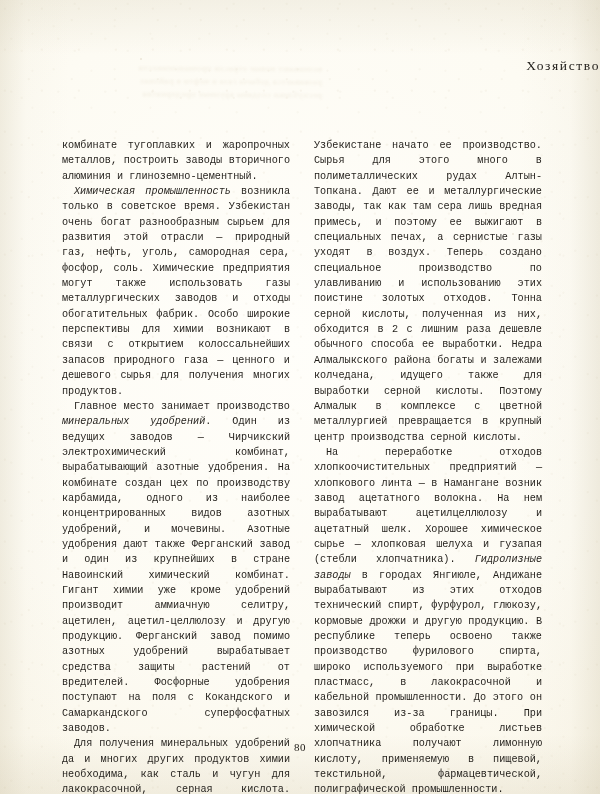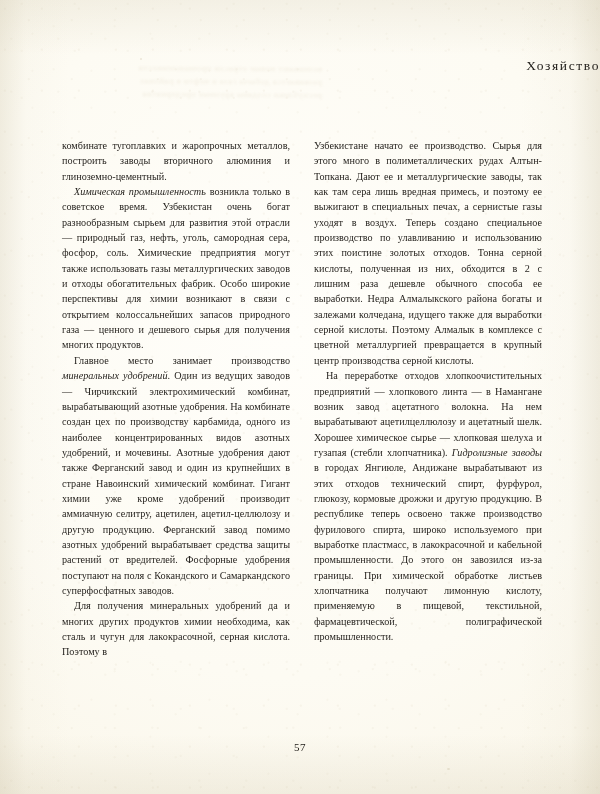--- a/index.html
+++ b/index.html
@@ -82,20 +82,21 @@
 
   
   .columns {
     position: absolute;
     left: 62px;
     top: 138px;
     width: 480px;
     height: 588px;
     display: flex;
     gap: 24px;
+    font-family: Liberation Mono, monospace;
   }
   .col {
     width: 228px;
     font-size: 10.2px;
     line-height: 15.35px;
     text-align: justify;
     text-justify: inter-word;
     hyphens: manual;
     color: #211e1a;
   }
@@ -161,14 +162,14 @@
         <p><em>Химическая промышленность</em><span> возникла только в советское время. Узбекистан очень богат разнообразным сырьем для развития этой отрасли — природный газ, нефть, уголь, самородная сера, фосфор, соль. Химические предприятия могут также использовать газы металлургических заводов и отходы обогатительных фабрик. Особо широкие перспективы для химии возникают в связи с открытием колоссальнейших запасов природного газа — ценного и дешевого сырья для получения многих продуктов.</span></p>
         <p><span>Главное место занимает производство </span><em>минеральных удобрений</em><span>. Один из ведущих заводов — Чирчикский электрохимический комбинат, вырабатывающий азотные удобрения. На комбинате создан цех по производству карбамида, одного из наиболее концентрированных видов азотных удобрений, и мочевины. Азотные удобрения дают также Ферганский завод и один из крупнейших в стране Навоинский химический комбинат. Гигант химии уже кроме удобрений производит аммиачную селитру, ацетилен, ацетил-целлюлозу и другую продукцию. Ферганский завод помимо азотных удобрений вырабатывает средства защиты растений от вредителей. Фосфорные удобрения поступают на поля с Кокандского и Самаркандского суперфосфатных заводов.</span></p>
         <p><span>Для получения минеральных удобрений да и многих других продуктов химии необходима, как сталь и чугун для лакокрасочной, серная кислота. Поэтому в</span></p>
       </div>
     <div class="col" id="col-right">
         <p class="no-indent"><span>Узбекистане начато ее производство. Сырья для этого много в полиметаллических рудах Алтын-Топкана. Дают ее и металлургические заводы, так как там сера лишь вредная примесь, и поэтому ее выжигают в специальных печах, а сернистые газы уходят в воздух. Теперь создано специальное производство по улавливанию и использованию этих поистине золотых отходов. Тонна серной кислоты, полученная из них, обходится в 2 с лишним раза дешевле обычного способа ее выработки. Недра Алмалыкского района богаты и залежами колчедана, идущего также для выработки серной кислоты. Поэтому Алмалык в комплексе с цветной металлургией превращается в крупный центр производства серной кислоты.</span></p>
         <p><span>На переработке отходов хлопкоочистительных предприятий — хлопкового линта — в Намангане возник завод ацетатного волокна. На нем вырабатывают ацетилцеллюлозу и ацетатный шелк. Хорошее химическое сырье — хлопковая шелуха и гузапая (стебли хлопчатника). </span><em>Гидролизные заводы</em><span> в городах Янгиюле, Андижане вырабатывают из этих отходов технический спирт, фурфурол, глюкозу, кормовые дрожжи и другую продукцию. В республике теперь освоено также производство фурилового спирта, широко используемого при выработке пластмасс, в лакокрасочной и кабельной промышленности. До этого он завозился из-за границы. При химической обработке листьев хлопчатника получают лимонную кислоту, применяемую в пищевой, текстильной, фармацевтической, полиграфической промышленности.</span></p>
       </div>
   </div>
 
-  <div class="folio">57</div>
+  <div class="folio">80</div>
 </div>
 
 </body></html>

